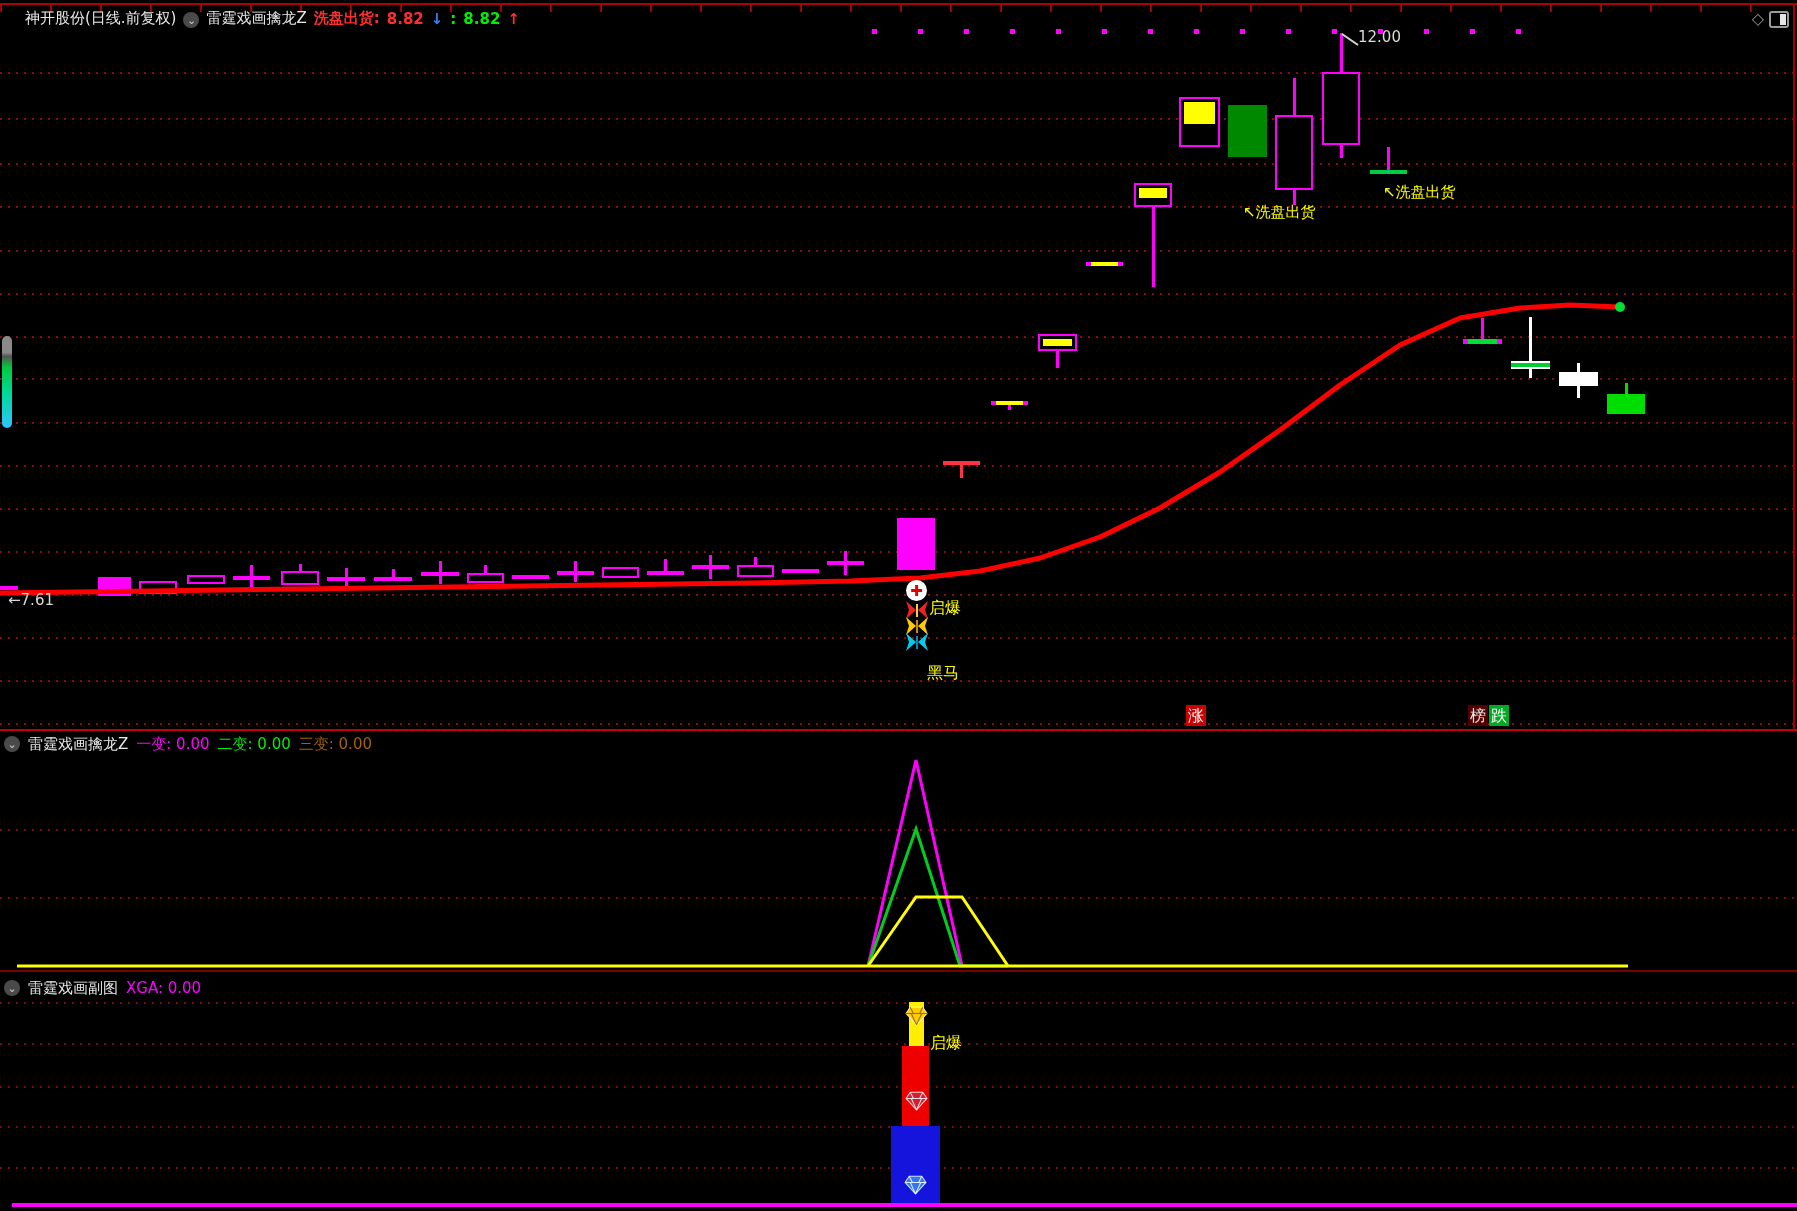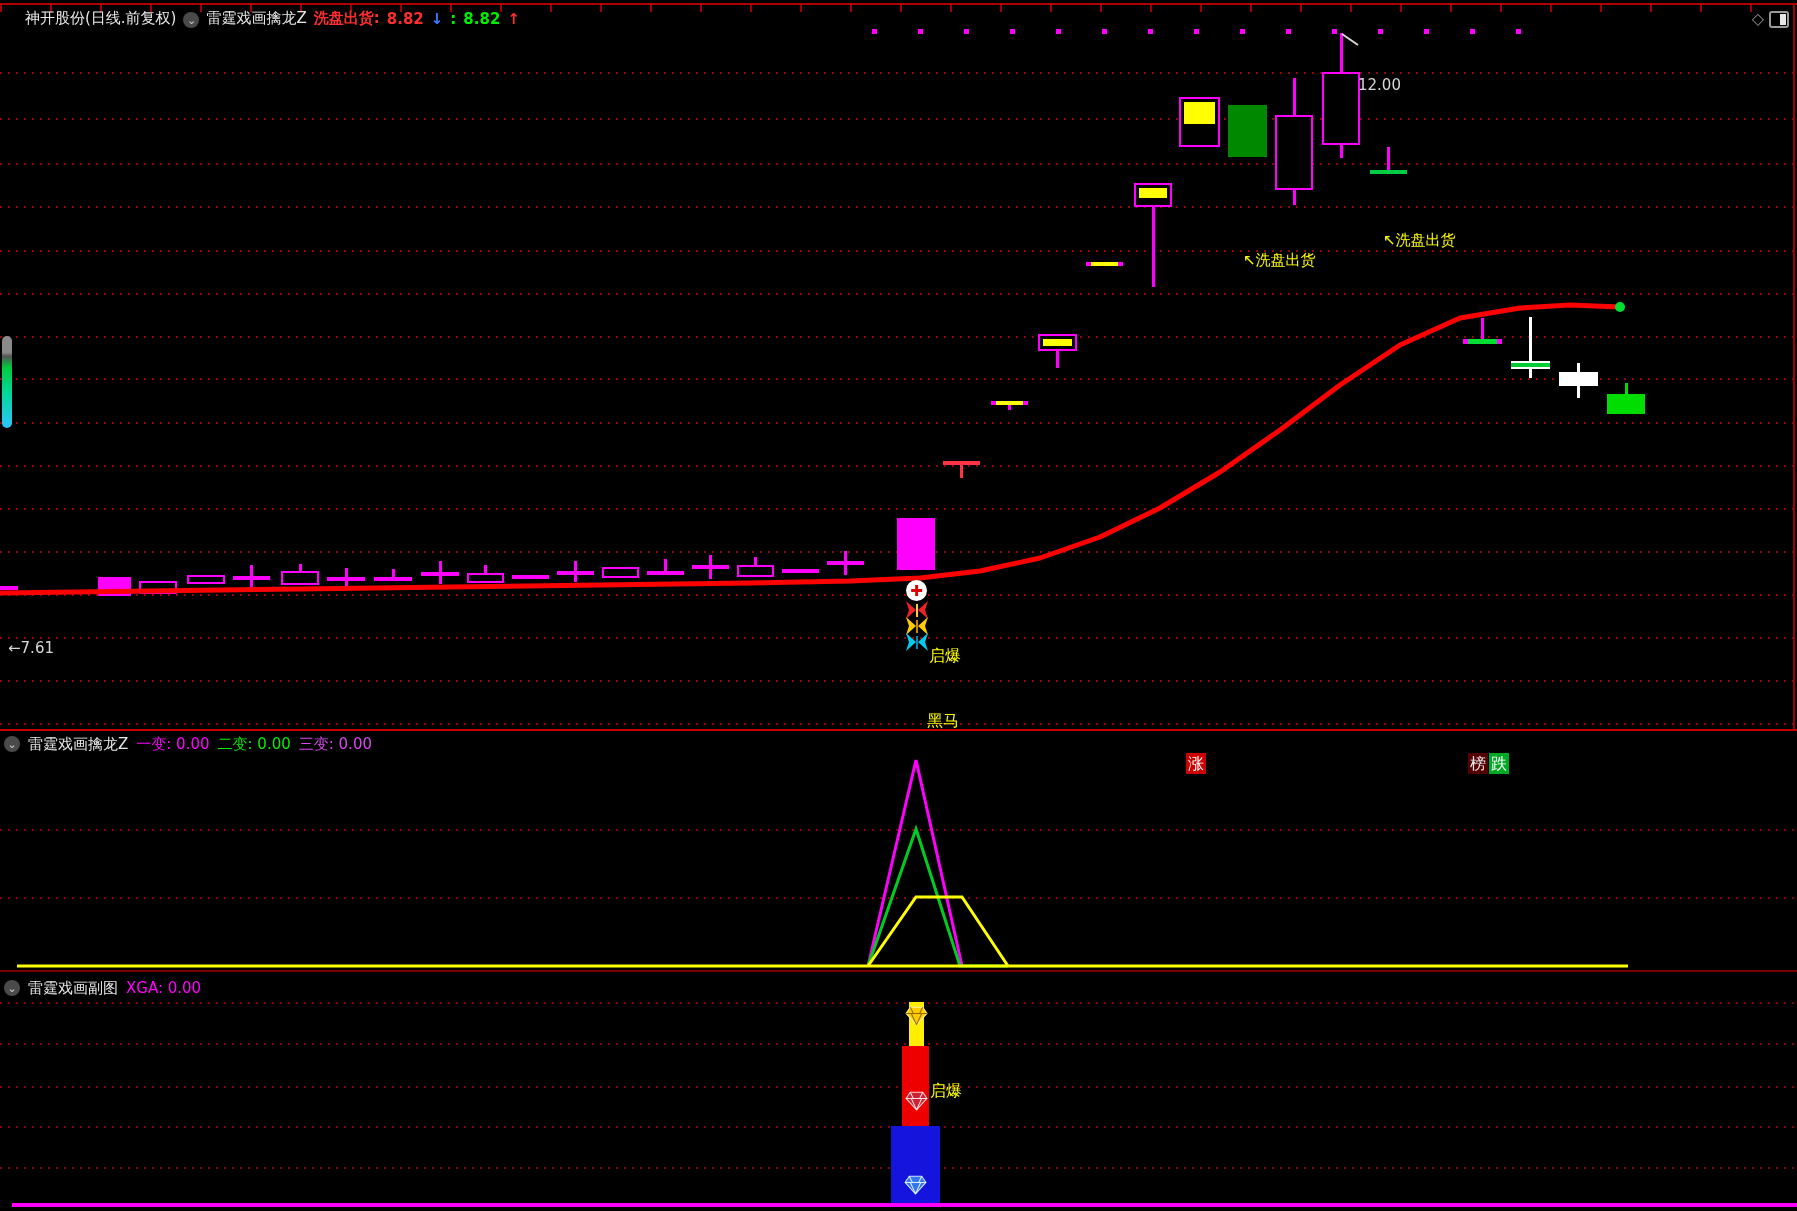--- a/index.html
+++ b/index.html
@@ -36,26 +36,26 @@
   .left-pill{left:2px;top:336px;width:10px;height:92px;border-radius:5px;z-index:4;
      background:linear-gradient(180deg,#8a8a8a 0 18%,#555 22%,#00c93c 34%,#00d89a 62%,#2fc4ff 100%);}
   
   .sep-red{left:0;top:729px;width:1797px;height:2px;background:#c40000;z-index:3;}
   .sep-darkred{left:0;top:970px;width:1797px;height:2px;background:#7a0000;z-index:3;}
   .bottom-magenta{left:12px;top:1203px;width:1785px;height:4px;background:#ff00ff;z-index:4;}
   
   .panel-header{left:4px;height:22px;display:flex;align-items:center;gap:8px;z-index:6;
      font-size:15px;white-space:nowrap;}
   .ph2{top:733px;} .ph3{top:977px;}
-  .m1{color:#ff00ff;} .m2{color:#00ee00;} .m3{color:#d946ef;}
+  .m1{color:#ff00ff;} .m2{color:#00ee00;} .m3{color:#a16207;}
   
   #layer-grid{position:absolute;inset:0;z-index:1;}
   #layer-candles{position:absolute;inset:0;z-index:2;}
   #layer-lines{position:absolute;inset:0;z-index:3;pointer-events:none;}
-  #layer-labels{position:absolute;inset:0;z-index:5;margin-top:48px;}
+  #layer-labels{position:absolute;inset:0;z-index:5;}
   
   .cross-circle{left:906px;top:580px;width:21px;height:21px;border-radius:50%;background:#fff;
      color:#e00000;display:flex;align-items:center;justify-content:center;font-size:15px;font-weight:bold;z-index:5;}
   .bfly{width:24px;height:19px;z-index:5;}
   .bfly-red{left:905px;top:601px;} .bfly-yellow{left:905px;top:617px;} .bfly-cyan{left:905px;top:633px;}
   
   .bar{z-index:2;}
   .bar-yellow{left:909px;top:1002px;width:15px;height:46px;background:#ffee00;}
   .bar-red{left:902px;top:1046px;width:27px;height:81px;background:#ee0000;}
   .bar-blue{left:891px;top:1126px;width:49px;height:79px;background:#1414dd;}

